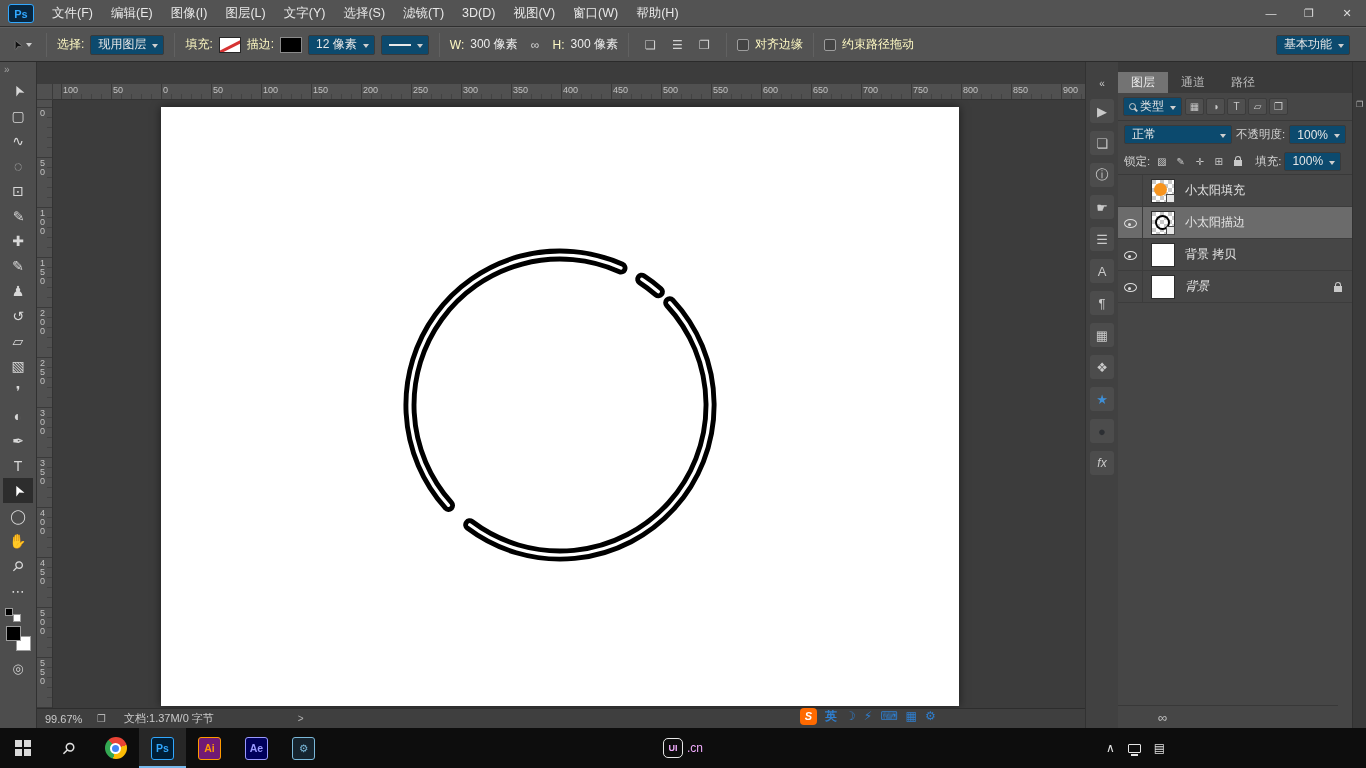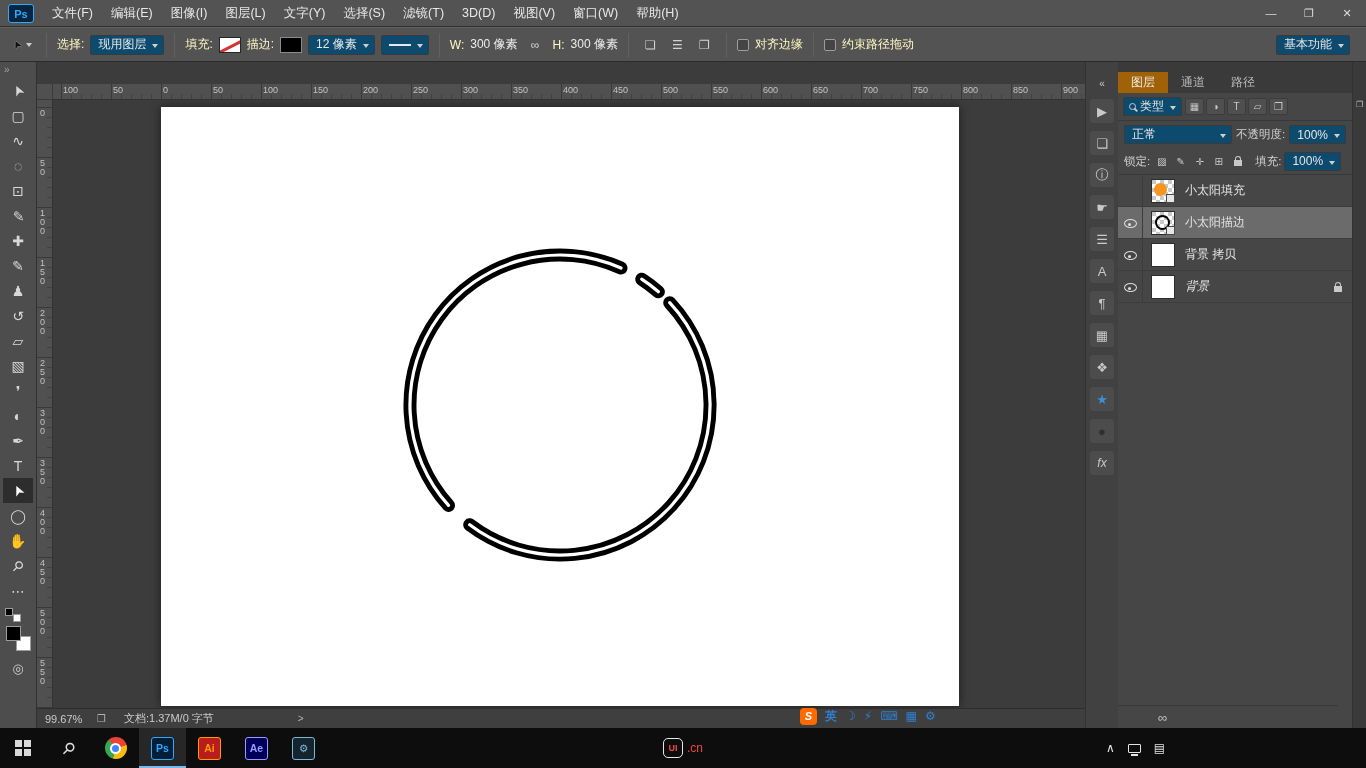--- a/index.html
+++ b/index.html
@@ -78,21 +78,21 @@
   .picon.it{font-style:italic;font-size:12px}
 
   
   .dock{position:absolute;left:1118px;top:62px;right:0;bottom:40px;background:#464646;z-index:7}
   .dock-edge{position:absolute;right:0;top:0;width:14px;height:100%;background:#3a3a3a;border-left:1px solid #313131}
   .edge-icon{margin-top:38px;color:#c5c5c5;font-size:8px;text-align:center}
   .dock-main{position:absolute;left:0;top:0;right:14px;height:100%}
   .dock-top{height:10px;background:#3a3a3a}
   .panel-tabs{height:21px;background:#3a3a3a;display:flex}
   .panel-tab{padding:0 13px;display:flex;align-items:center;font-size:12px;color:#b9b9b9}
-  .panel-tab.active{background:#a16207;color:#ebebeb}
+  .panel-tab.active{background:#737373;color:#ebebeb}
   .filter-row{height:28px;display:flex;align-items:center;padding:0 5px;gap:3px;border-bottom:1px solid #393939}
   .kind-dd{height:19px;padding-left:5px;gap:4px}
   .mini-mag{width:7px;height:7px;border:1.5px solid #c9c9c9;border-radius:50%;position:relative;flex:none}
   .mini-mag::after{content:"";position:absolute;width:4px;height:1.5px;background:#c9c9c9;transform:rotate(45deg);right:-3px;bottom:-1px}
   .ficon{width:19px;height:17px;display:flex;align-items:center;justify-content:center;font-size:10px;color:#c9c9c9;background:#4f4f4f;border:1px solid #3c3c3c;border-radius:2px}
   .blend-row{height:27px;display:flex;align-items:center;padding:0 6px;gap:4px}
   .blend-dd{width:110px;height:19px}
   .small-label{font-size:11.5px;color:#d0d0d0;white-space:nowrap}
   .val-dd{height:19px}
   .lock-row{height:27px;display:flex;align-items:center;padding:0 6px;gap:3px;border-bottom:1px solid #393939}
@@ -127,21 +127,21 @@
   .win-logo{display:grid;grid-template-columns:7px 7px;grid-template-rows:7px 7px;gap:1.5px;transform:none}
   .win-logo i{background:#d9d9d9}
   .tb-search{font-size:16px;color:#e0e0e0;transform:rotate(45deg);display:inline-block}
   .tb-apps{display:flex}
   .tb-app{width:47px;height:40px;flex:none;display:flex;align-items:center;justify-content:center;position:relative}
   .tb-app.active{background:#272727;box-shadow:inset 0 -2px 0 #76b9ed}
   .appicon{width:23px;height:23px;border-radius:3px;border:1px solid;display:flex;align-items:center;justify-content:center;font-size:10.5px;font-weight:bold}
   .chrome-icon{width:22px;height:22px;border-radius:50%;background:conic-gradient(from -45deg,#ea4335 0 120deg,#fbbc05 0 240deg,#34a853 0 360deg);position:relative}
   .chrome-icon::before{content:"";position:absolute;inset:5.5px;background:#fff;border-radius:50%}
   .chrome-icon::after{content:"";position:absolute;inset:7.5px;background:#4285f4;border-radius:50%}
-  .tb-center{position:absolute;left:50%;top:0;height:40px;transform:translateX(-50%);display:flex;align-items:center;gap:4px;color:#ef4444}
+  .tb-center{position:absolute;left:50%;top:0;height:40px;transform:translateX(-50%);display:flex;align-items:center;gap:4px;color:#f0abfc}
   .ui-badge{width:20px;height:20px;border:1.5px solid #e8e8e8;border-radius:5px;display:flex;align-items:center;justify-content:center;font-size:9px;font-weight:bold}
   .tray{position:absolute;left:1106px;top:0;height:40px;display:flex;align-items:center;gap:13px;color:#e4e4e4}
   .tray-item{font-size:12px;line-height:1}
   .tray-item.net{width:13px;height:9px;border:1.5px solid #e4e4e4;border-radius:1px;position:relative}
   .tray-item.net::after{content:"";position:absolute;left:2px;right:2px;bottom:-4px;height:1.5px;background:#e4e4e4}
 </style>
 </head>
 <body>
 
 <div id="app">
@@ -535,21 +535,21 @@
       <span class="tb-search">⚲</span>
     </div>
     <div class="tb-apps" id="tb-apps">
         <div class="tb-app">
           <div class="chrome-icon"></div>
         </div>
         <div class="tb-app active">
           <div class="appicon" style="background: rgb(0, 30, 54); color: rgb(49, 168, 255); border-color: rgb(49, 168, 255);">Ps</div>
         </div>
         <div class="tb-app">
-          <div class="appicon" style="background: #b91c1c; color: rgb(255, 154, 0); border-color: rgb(255, 154, 0);">Ai</div>
+          <div class="appicon" style="background: #701a75; color: rgb(255, 154, 0); border-color: rgb(255, 154, 0);">Ai</div>
         </div>
         <div class="tb-app">
           <div class="appicon" style="background: rgb(0, 0, 91); color: rgb(153, 153, 255); border-color: rgb(153, 153, 255);">Ae</div>
         </div>
         <div class="tb-app">
           <div class="appicon" style="background: rgb(22, 36, 46); color: rgb(122, 184, 217); border-color: rgb(122, 184, 217);">⚙</div>
         </div>
       </div>
     <div class="tb-center">
       <span class="ui-badge">UI</span>

